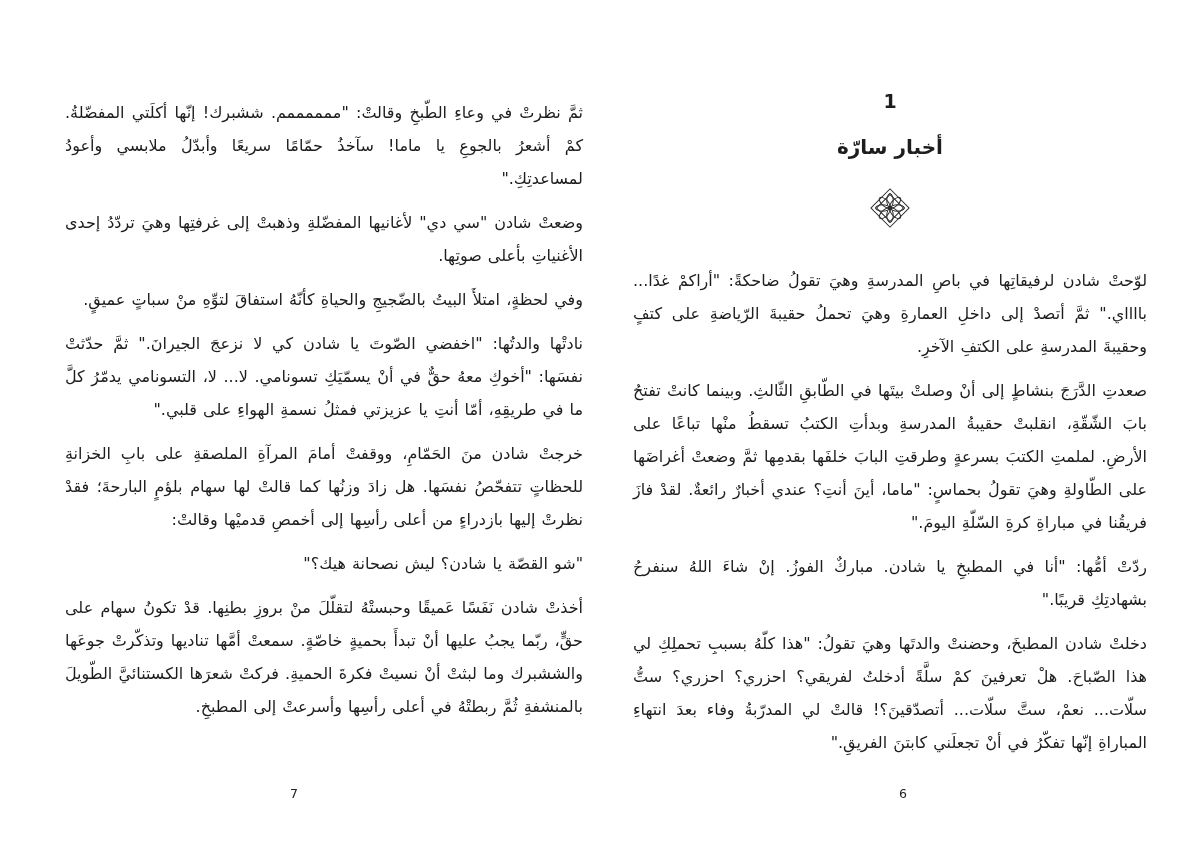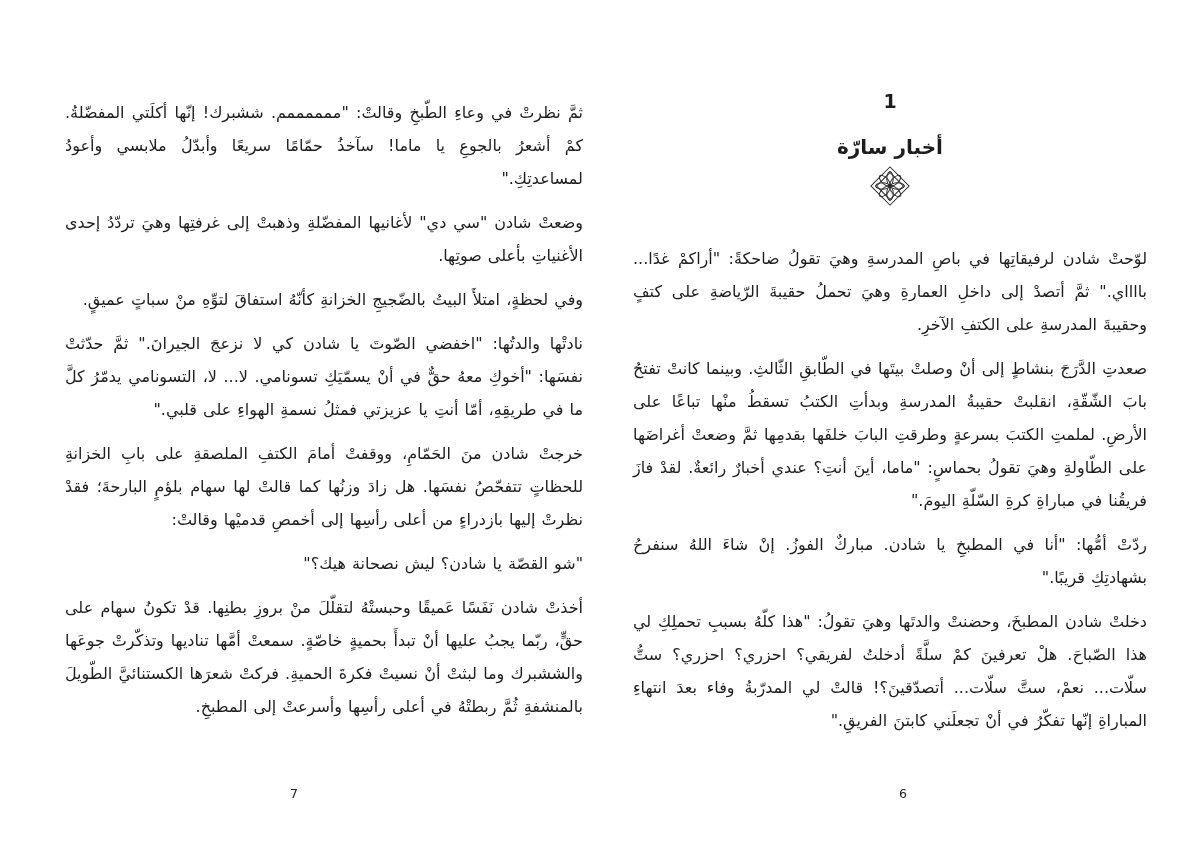--- a/index.html
+++ b/index.html
@@ -36,20 +36,21 @@
     font-size: 19px;
     line-height: 26px;
     margin-bottom: 18px;
     font-weight: 600;
   }
   .chapter-title {
     text-align: center;
     font-size: 20px;
     line-height: 30px;
     font-weight: bold;
+    margin-bottom: 22px;
   }
   .ornament {
     text-align: center;
     margin-bottom: 28px;
   }
   .para {
     direction: rtl;
     text-align: justify;
     text-align-last: right;
     font-size: 16px;
@@ -96,23 +97,23 @@
     </div>
     <p class="para">لوّحتْ شادن لرفيقاتِها في باصِ المدرسةِ وهيَ تقولُ ضاحكةً: "أراكمْ غدًا... بااااي." ثمَّ أتصدْ إلى داخلِ العمارةِ وهيَ تحملُ حقيبةَ الرّياضةِ على كتفٍ وحقيبةَ المدرسةِ على الكتفِ الآخرِ.</p>
     <p class="para">صعدتِ الدَّرَجَ بنشاطٍ إلى أنْ وصلتْ بيتَها في الطّابقِ الثّالثِ. وبينما كانتْ تفتحُ بابَ الشّقّةِ، انقلبتْ حقيبةُ المدرسةِ وبدأتِ الكتبُ تسقطُ منْها تباعًا على الأرضِ. لملمتِ الكتبَ بسرعةٍ وطرقتِ البابَ خلفَها بقدمِها ثمَّ وضعتْ أغراضَها على الطّاولةِ وهيَ تقولُ بحماسٍ: "ماما، أينَ أنتِ؟ عندي أخبارٌ رائعةٌ. لقدْ فازَ فريقُنا في مباراةِ كرةِ السّلّةِ اليومَ."</p>
     <p class="para">ردّتْ أمُّها: "أنا في المطبخِ يا شادن. مباركٌ الفوزُ. إنْ شاءَ اللهُ سنفرحُ بشهادتِكِ قريبًا."</p>
     <p class="para">دخلتْ شادن المطبخَ، وحضنتْ والدتَها وهيَ تقولُ: "هذا كلّهُ بسببِ تحملِكِ لي هذا الصّباحَ. هلْ تعرفينَ كمْ سلَّةً أدخلتُ لفريقي؟ احزري؟ احزري؟ ستُّ سلّات... نعمْ، ستَّ سلّات... أتصدّقينَ؟! قالتْ لي المدرّبةُ وفاء بعدَ انتهاءِ المباراةِ إنّها تفكّرُ في أنْ تجعلَني كابتنَ الفريقِ."</p>
   </div>
 
   <div class="page page-left">
     <p class="para">ثمَّ نظرتْ في وعاءِ الطّبخِ وقالتْ: "ممممممم. ششبرك! إنّها أكلَتي المفضّلةُ. كمْ أشعرُ بالجوعِ يا ماما! سآخذُ حمّامًا سريعًا وأبدّلُ ملابسي وأعودُ لمساعدتِكِ."</p>
     <p class="para">وضعتْ شادن "سي دي" لأغانيها المفضّلةِ وذهبتْ إلى غرفتِها وهيَ تردّدُ إحدى الأغنياتِ بأعلى صوتِها.</p>
-    <p class="para">وفي لحظةٍ، امتلأَ البيتُ بالضّجيجِ الخزانةِ كأنّهُ استفاقَ لتوِّهِ منْ سباتٍ عميقٍ.</p>
+    <p class="para">وفي لحظةٍ، امتلأَ البيتُ بالضّجيجِ والحياةِ كأنّهُ استفاقَ لتوِّهِ منْ سباتٍ عميقٍ.</p>
     <p class="para">نادتْها والدتُها: "اخفضي الصّوتَ يا شادن كي لا نزعجَ الجيرانَ." ثمَّ حدّثتْ نفسَها: "أخوكِ معهُ حقٌّ في أنْ يسمّيَكِ تسونامي. لا... لا، التسونامي يدمّرُ كلَّ ما في طريقِهِ، أمّا أنتِ يا عزيزتي فمثلُ نسمةِ الهواءِ على قلبي."</p>
-    <p class="para">خرجتْ شادن منَ الحَمّامِ، ووقفتْ أمامَ الكتفِ الملصقةِ على بابِ الخزانةِ للحظاتٍ تتفحّصُ نفسَها. هل زادَ وزنُها كما قالتْ لها سهام بلؤمٍ البارحةَ؛ فقدْ نظرتْ إليها بازدراءٍ من أعلى رأسِها إلى أخمصِ قدميْها وقالتْ:</p>
+    <p class="para">خرجتْ شادن منَ الحَمّامِ، ووقفتْ أمامَ المرآةِ الملصقةِ على بابِ الخزانةِ للحظاتٍ تتفحّصُ نفسَها. هل زادَ وزنُها كما قالتْ لها سهام بلؤمٍ البارحةَ؛ فقدْ نظرتْ إليها بازدراءٍ من أعلى رأسِها إلى أخمصِ قدميْها وقالتْ:</p>
     <p class="para">"شو القصّة يا شادن؟ ليش نصحانة هيك؟"</p>
     <p class="para">أخذتْ شادن نَفَسًا عَميقًا وحبستْهُ لتقلّلَ منْ بروزِ بطنِها. قدْ تكونُ سهام على حقٍّ، ربّما يجبُ عليها أنْ تبدأَ بحميةٍ خاصّةٍ. سمعتْ أمَّها تناديها وتذكّرتْ جوعَها والششبرك وما لبثتْ أنْ نسيتْ فكرةَ الحميةِ. فركتْ شعرَها الكستنائيَّ الطّويلَ بالمنشفةِ ثُمَّ ربطتْهُ في أعلى رأسِها وأسرعتْ إلى المطبخِ.</p>
   </div>
 
   <div class="page-number pn-right">6</div>
   <div class="page-number pn-left">7</div>
 
 </div>
 
 </body></html>

